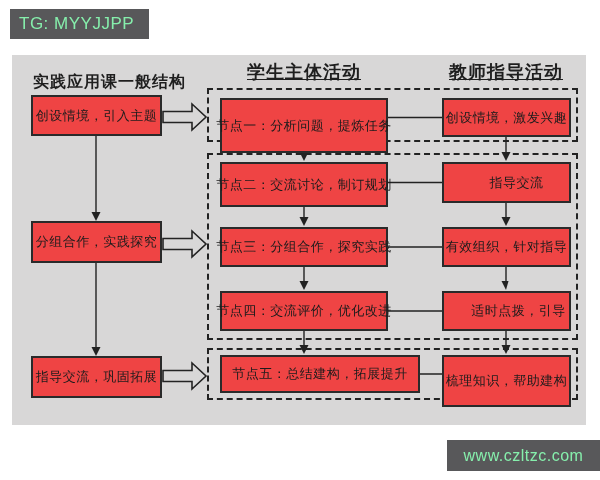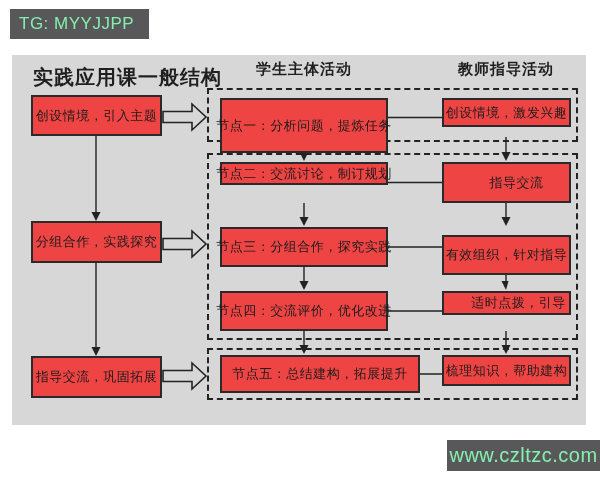--- a/index.html
+++ b/index.html
@@ -7,57 +7,57 @@
     width:600px;height:480px;position:relative;overflow:hidden;
     background:#ffffff;
     font-family:"Liberation Sans","DejaVu Sans",sans-serif;
   }
   .badge{
     position:absolute;background:#58585a;color:#86efac;
     display:flex;align-items:center;justify-content:center;
     font-size:17px;letter-spacing:.5px;
   }
   .badge.top{left:10px;top:9px;width:130px;height:30px;justify-content:flex-start;padding-left:9px;}
-  .badge.bottom{left:447px;top:440px;width:153px;height:31px;font-size:20px;}
+  .badge.bottom{left:447px;top:440px;width:153px;height:31px;font-size:16px;}
   .panel{
     position:absolute;left:12px;top:55px;width:574px;height:370px;
     background:#d8d7d7;
   }
   .hdr{
     position:absolute;color:#1f1f1f;font-weight:bold;white-space:nowrap;
   }
-  .hdr.main{left:33px;top:64px;font-size:20px;letter-spacing:1px;}
-  .hdr.col{font-size:15px;letter-spacing:1px;}
+  .hdr.main{left:33px;top:72px;font-size:16px;letter-spacing:1px;}
+  .hdr.col{font-size:18px;letter-spacing:1px;text-decoration:underline;}
   .hdr.col.student{left:304px;top:60px;transform:translateX(-50%);}
   .hdr.col.teacher{left:506px;top:60px;transform:translateX(-50%);}
   .node{
     position:absolute;background:#ef4444;border:2px solid #2a2a2a;
     display:flex;align-items:center;justify-content:center;
     font-size:13px;font-weight:400;color:#1c1c1c;white-space:nowrap;
     box-sizing:border-box;letter-spacing:.5px;
   }
   .group{
     position:absolute;border:2px dashed #222;box-sizing:border-box;
   }
   
   .L1{left:31px;top:95px;width:131px;height:41px;}
   .L2{left:31px;top:221px;width:131px;height:42px;}
   .L3{left:31px;top:356px;width:131px;height:42px;}
   
   .M1{left:220px;top:98px;width:168px;height:55px;}
-  .M2{left:220px;top:162px;width:168px;height:23px;}
+  .M2{left:220px;top:162px;width:168px;height:45px;}
   .M3{left:220px;top:227px;width:168px;height:40px;}
   .M4{left:220px;top:291px;width:168px;height:40px;}
   .M5{left:220px;top:355px;width:200px;height:38px;}
   
-  .R1{left:442px;top:98px;width:129px;height:29px;}
+  .R1{left:442px;top:98px;width:129px;height:39px;}
   .R2{left:442px;top:162px;width:129px;height:41px;padding-left:20px;}
-  .R3{left:442px;top:227px;width:129px;height:40px;margin-top:8px;}
-  .R4{left:442px;top:291px;width:129px;height:24px;padding-left:24px;}
-  .R5{left:442px;top:355px;width:129px;height:31px;}
+  .R3{left:442px;top:227px;width:129px;height:40px;}
+  .R4{left:442px;top:291px;width:129px;height:40px;padding-left:24px;}
+  .R5{left:442px;top:355px;width:129px;height:52px;}
   
   .G1{left:207px;top:88px;width:371px;height:54px;}
   .G2{left:207px;top:153px;width:371px;height:187px;}
   .G3{left:207px;top:348px;width:371px;height:52px;}
   svg.connectors{position:absolute;left:0;top:0;width:600px;height:480px;pointer-events:none;}
 </style>
 </head>
 <body>
 
 <div class="badge top">TG: MYYJJPP</div>

